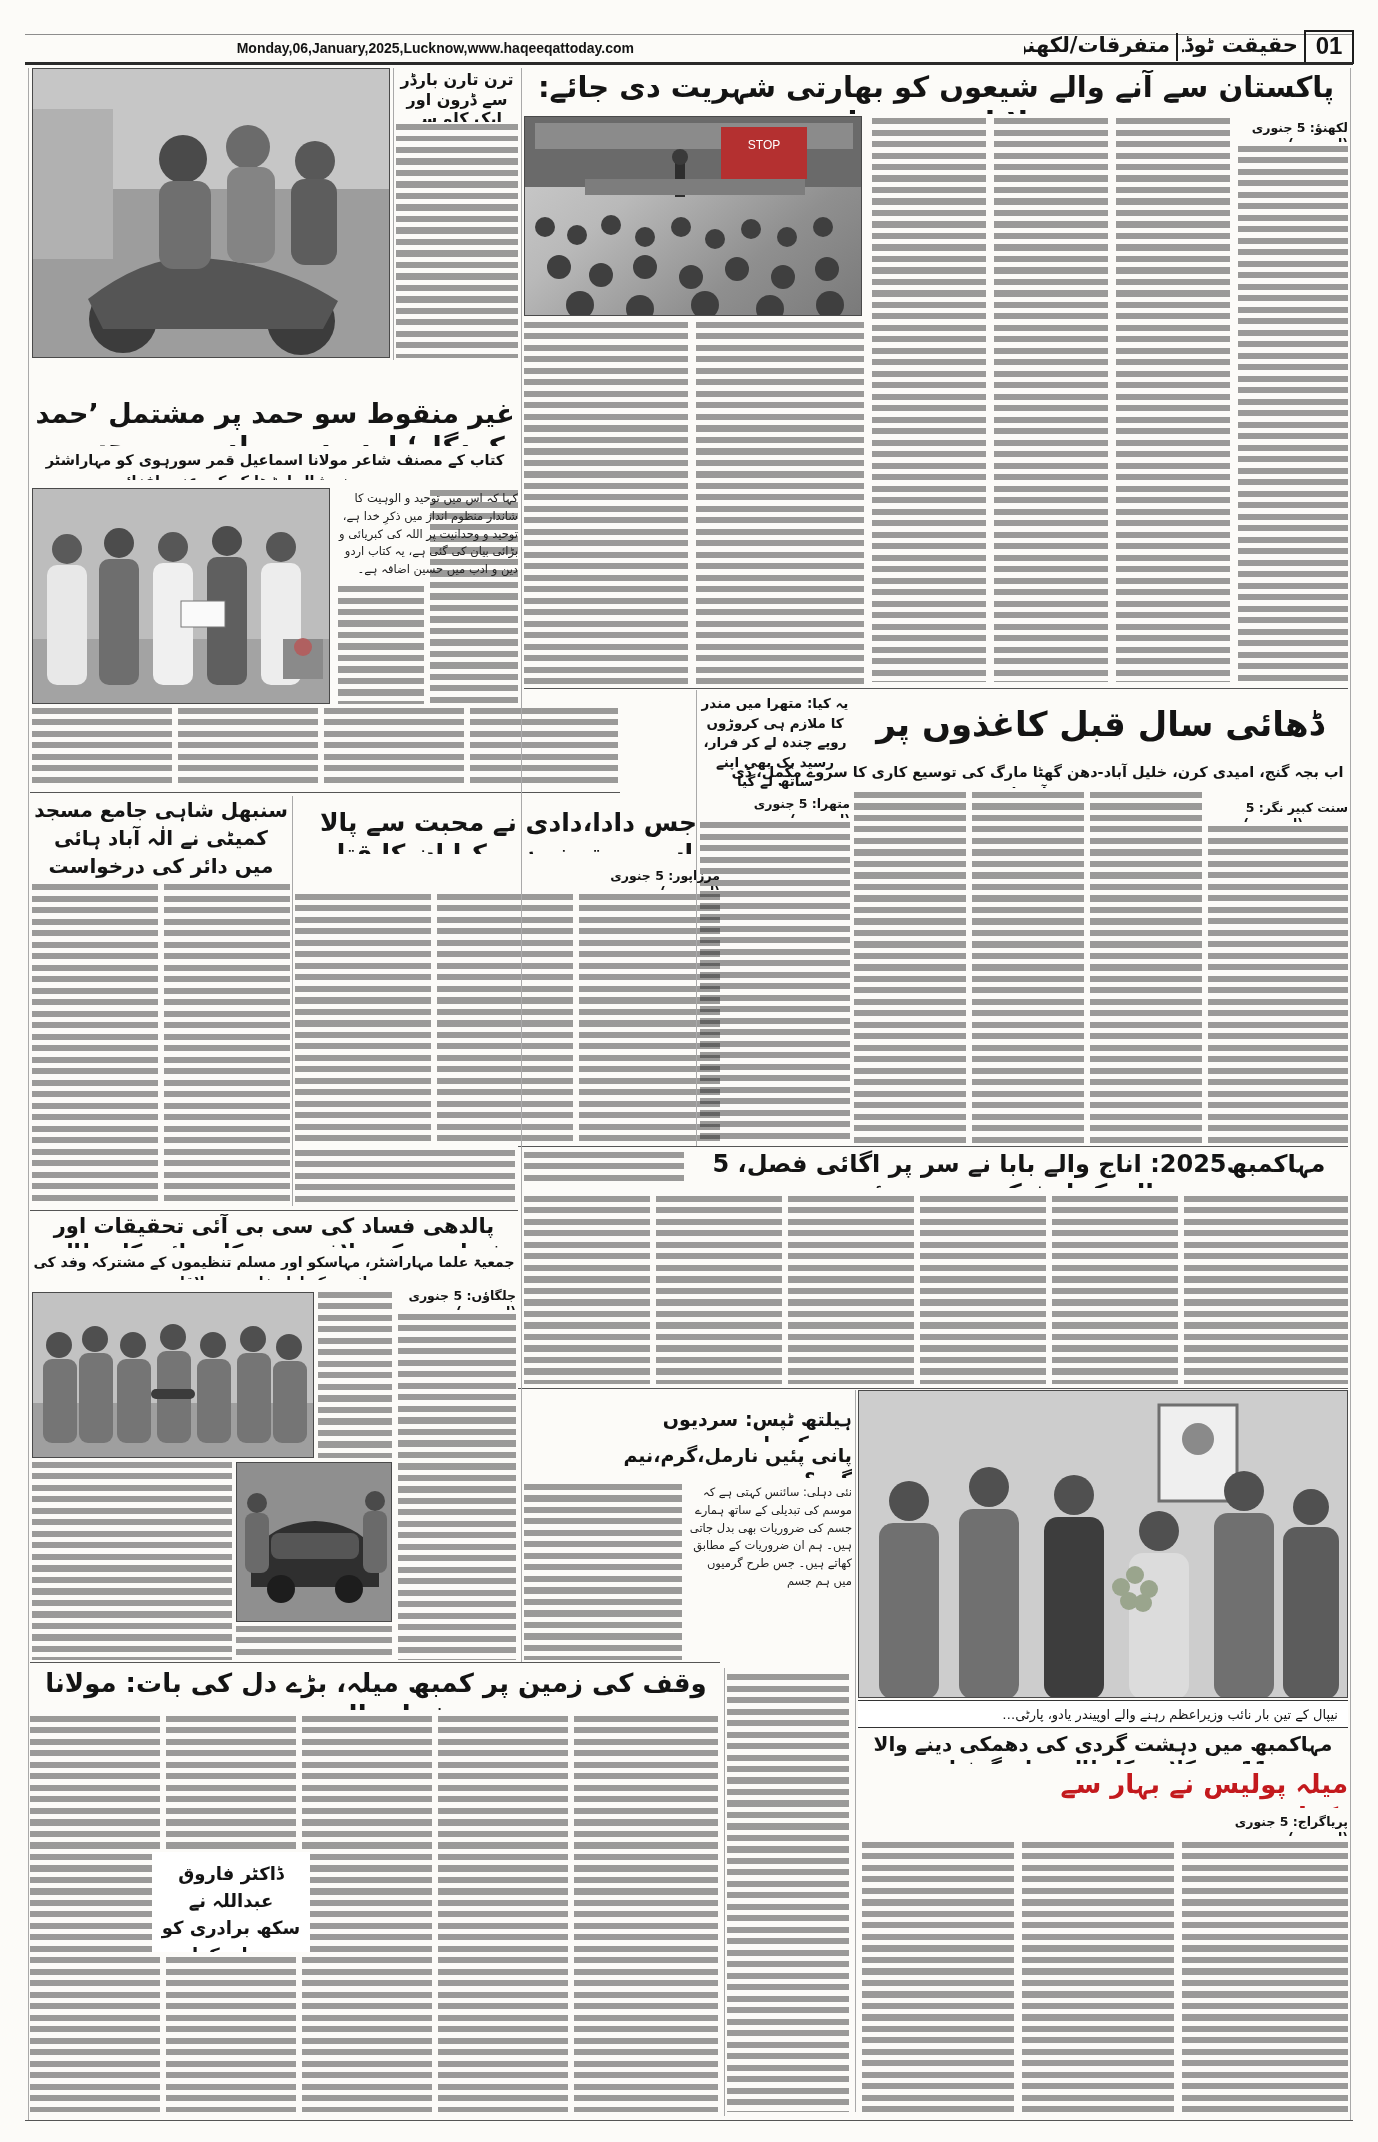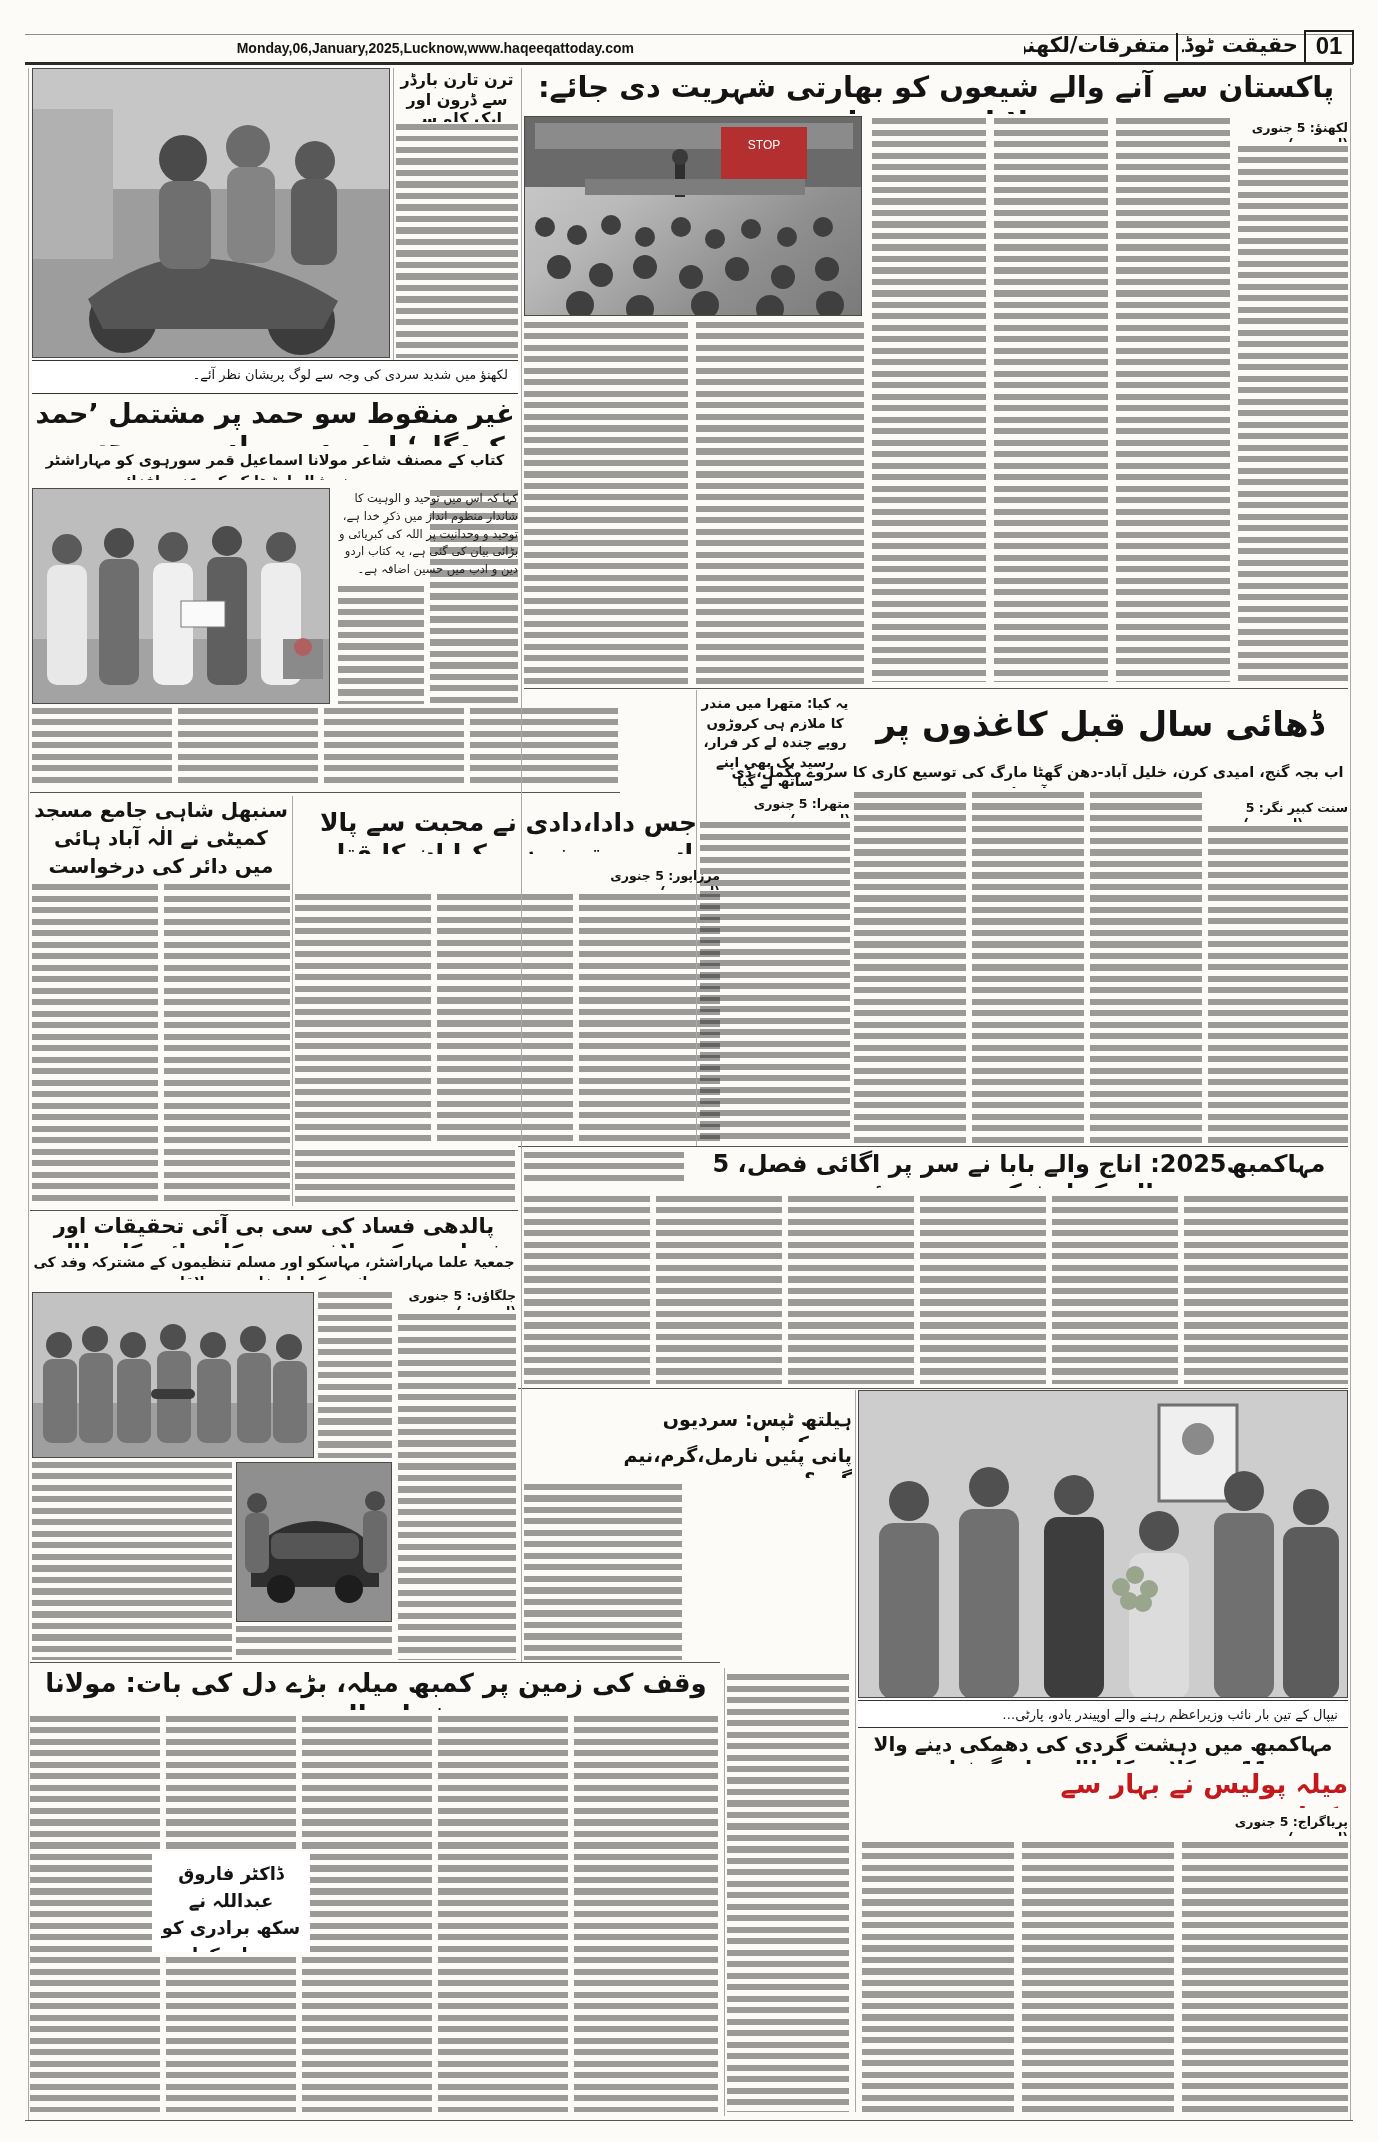--- a/index.html
+++ b/index.html
@@ -54,21 +54,20 @@
       <circle cx="282" cy="92" r="20" fill="#585858"></circle>
       <rect x="126" y="112" width="52" height="88" rx="14" fill="#6f6f6f"></rect>
       <rect x="194" y="98" width="48" height="96" rx="14" fill="#848484"></rect>
       <rect x="258" y="110" width="46" height="86" rx="14" fill="#5d5d5d"></rect>
       <rect x="0" y="40" width="80" height="150" fill="#b1b1b1"></rect>
     </svg>
   </div>
 
   <div class="abs hl urdu" style="left:396px;top:70px;width:122px;height:52px;font-size:16px;">ترن تارن بارڈر سے ڈرون اور ایک کلو سے زائد ہیروئن برآمد</div>
 
-  <div class="abs caption urdu" style="left:32px;top:360px;width:486px;height:34px;">لکھنؤ میں شدید سردی کی وجہ سے لوگ پریشان نظر آئے۔</div>
 
   <div class="abs hl urdu" style="left:524px;top:70px;width:824px;height:44px;font-size:29px;">پاکستان سے آنے والے شیعوں کو بھارتی شہریت دی جائے: مولانا سیف عباس</div>
   <div class="abs dateline urdu" style="left:1238px;top:120px;width:110px;height:22px;">لکھنؤ: 5 جنوری (ایجنسی)</div>
   <div class="photo" style="left:524px;top:116px;width:338px;height:200px;text-align:center;">
     <svg width="338" height="200" viewBox="0 0 338 200">
       <rect x="0" y="0" width="338" height="70" fill="#6a6a6a"></rect>
       <rect x="10" y="6" width="318" height="26" fill="#8b8b8b"></rect>
       <rect x="196" y="10" width="86" height="52" fill="#b43030"></rect>
       <text x="239" y="32" font-size="12" font-family="Liberation Sans, sans-serif" fill="#fff" text-anchor="middle">STOP</text>
       <rect x="150" y="46" width="10" height="34" fill="#2e2e2e"></rect>
@@ -177,20 +176,21 @@
         <circle cx="112" cy="126" r="14" fill="#1d1d1d"></circle>
       <circle cx="20" cy="40" r="10" fill="#4a4a4a"></circle>
         <circle cx="138" cy="38" r="10" fill="#4a4a4a"></circle>
       <rect x="8" y="50" width="24" height="60" rx="8" fill="#6a6a6a"></rect>
       <rect x="126" y="48" width="24" height="62" rx="8" fill="#6a6a6a"></rect>
     </svg>
   </div>
 
   <div class="abs hl-r urdu" style="left:620px;top:1408px;width:232px;height:34px;font-size:19px;">ہیلتھ ٹپس: سردیوں میں کیسا</div>
   <div class="abs hl-r urdu" style="left:620px;top:1444px;width:232px;height:34px;font-size:19px;">پانی پئیں نارمل،گرم،نیم گرم؟</div>
+  <div class="abs snippet urdu" style="left:688px;top:1484px;width:164px;height:176px;">نئی دہلی: سائنس کہتی ہے کہ موسم کی تبدیلی کے ساتھ ہمارے جسم کی ضروریات بھی بدل جاتی ہیں۔ ہم ان ضروریات کے مطابق کھاتے ہیں۔ جس طرح گرمیوں میں ہم جسم</div>
 
   <div class="photo" style="left:858px;top:1390px;width:490px;height:308px;">
     <svg width="490" height="308" viewBox="0 0 490 308">
       <rect x="0" y="0" width="490" height="308" fill="#cdcdcd"></rect>
       <rect x="300" y="14" width="78" height="96" fill="#efefef" stroke="#6f6f6f" stroke-width="3"></rect>
       <circle cx="339" cy="48" r="16" fill="#8a8a8a"></circle>
       <g fill="#505050">
         <circle cx="50" cy="110" r="20"></circle>
           <circle cx="130" cy="96" r="20"></circle>
           <circle cx="215" cy="104" r="20"></circle>

